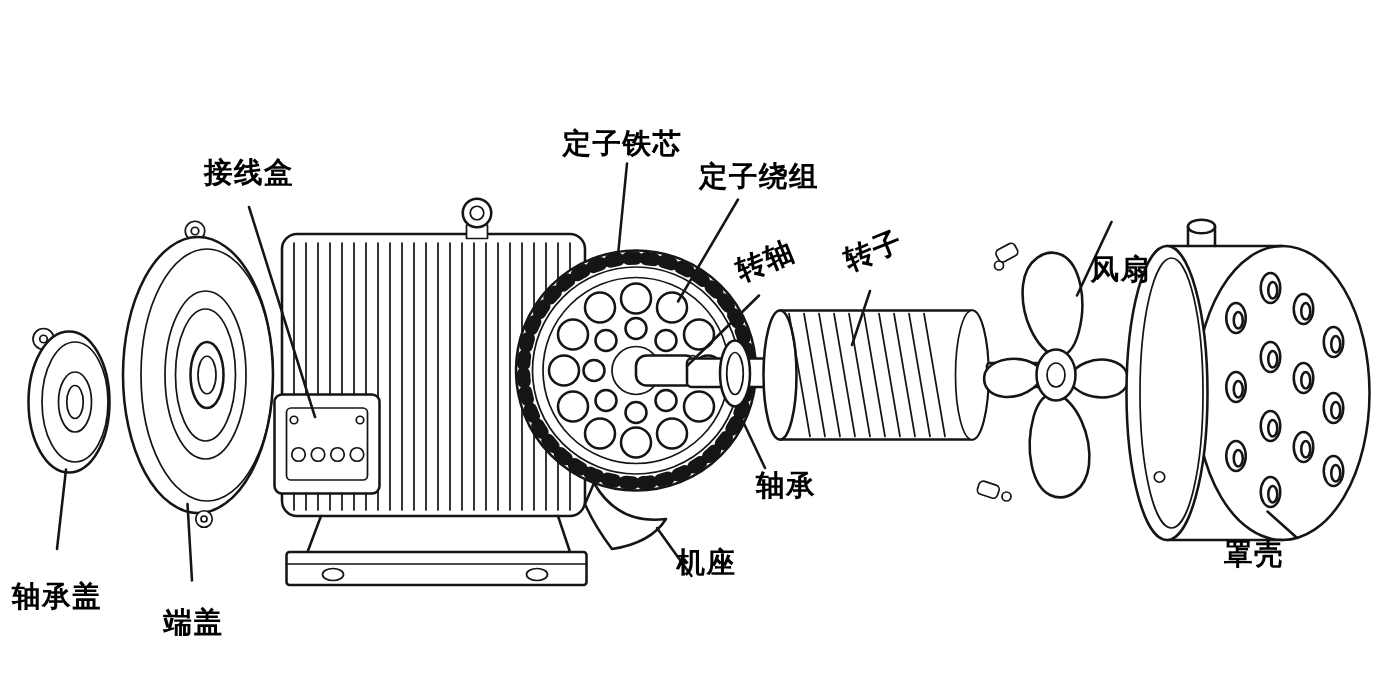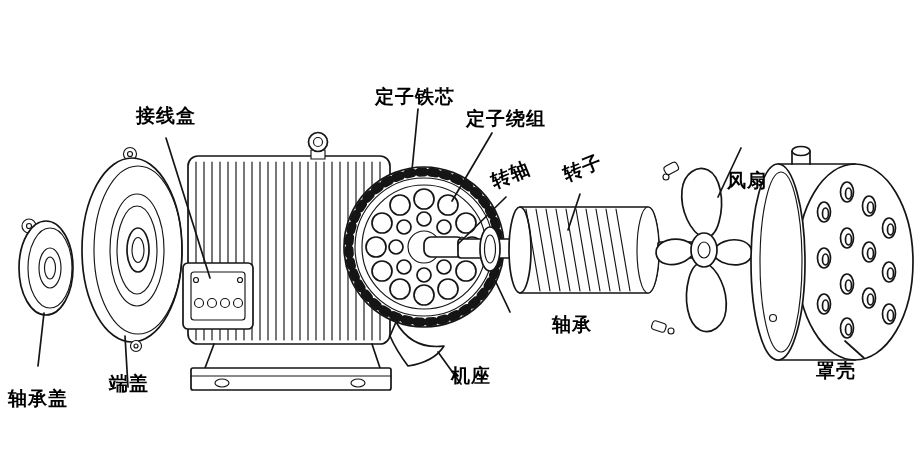--- a/index.html
+++ b/index.html
@@ -24,23 +24,23 @@
     font-weight:700; font-size:19px; line-height:22px;
     color:#000; letter-spacing:1px; white-space:nowrap;
   }
   .label.rot { transform:rotate(-22deg); transform-origin:left bottom; }
   .l-junction { left:136px; top:104px; }
   .l-statorcore { left:375px; top:85px; }
   .l-statorwind { left:466px; top:107px; }
   .l-shaft { left:496px; top:170px; }
   .l-rotor { left:568px; top:163px; }
   .l-fan { left:727px; top:123px;margin-top:46px; }
-  .l-bearing { left:504px; top:313px;margin-left:48px; }
+  .l-bearing { left:504px; top:313px; }
   .l-bearingcover { left:8px; top:387px; }
-  .l-endcover { left:109px; top:374px;font-family:Liberation Mono, monospace; }
+  .l-endcover { left:109px; top:404px; }
   .l-frame { left:451px; top:364px; }
   .l-shell { left:816px; top:359px; }
 </style>
 </head>
 <body>
 
 <div class="stage">
 
   <svg class="draw" width="923" height="466" viewBox="0 0 923 466">
 

